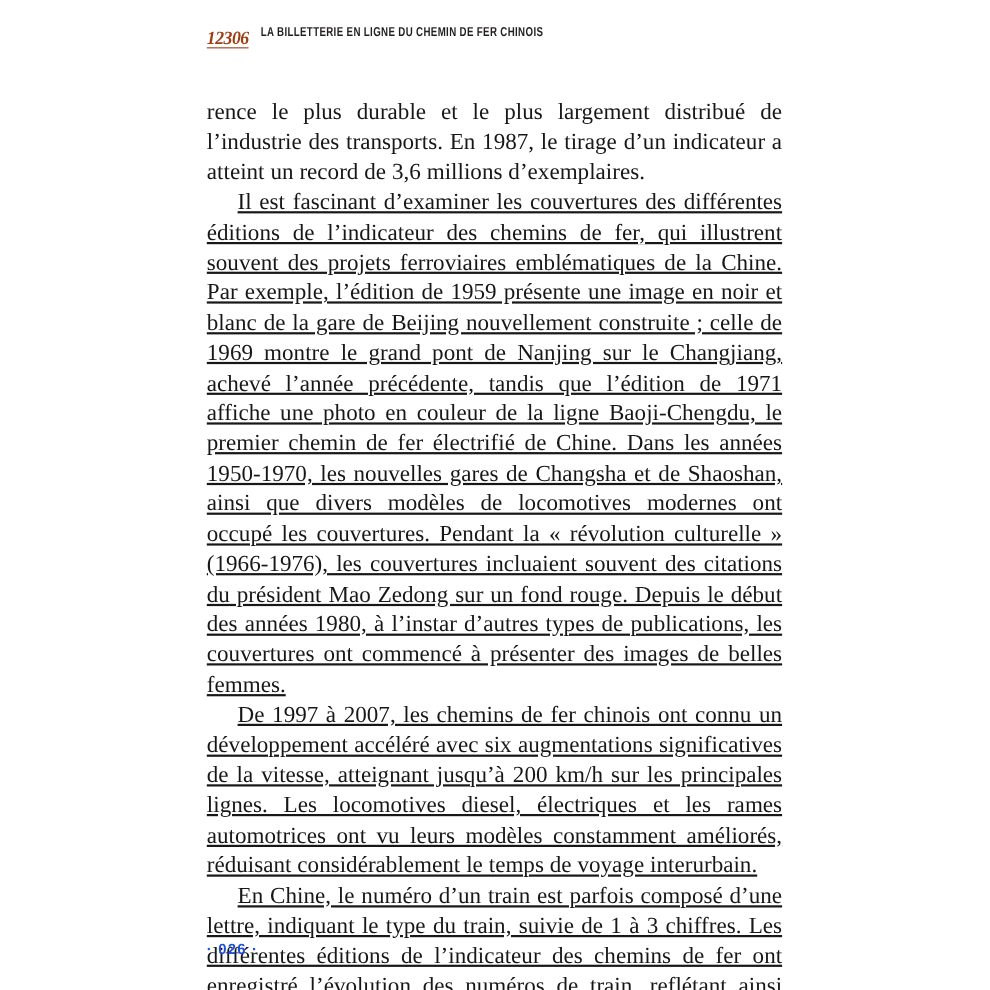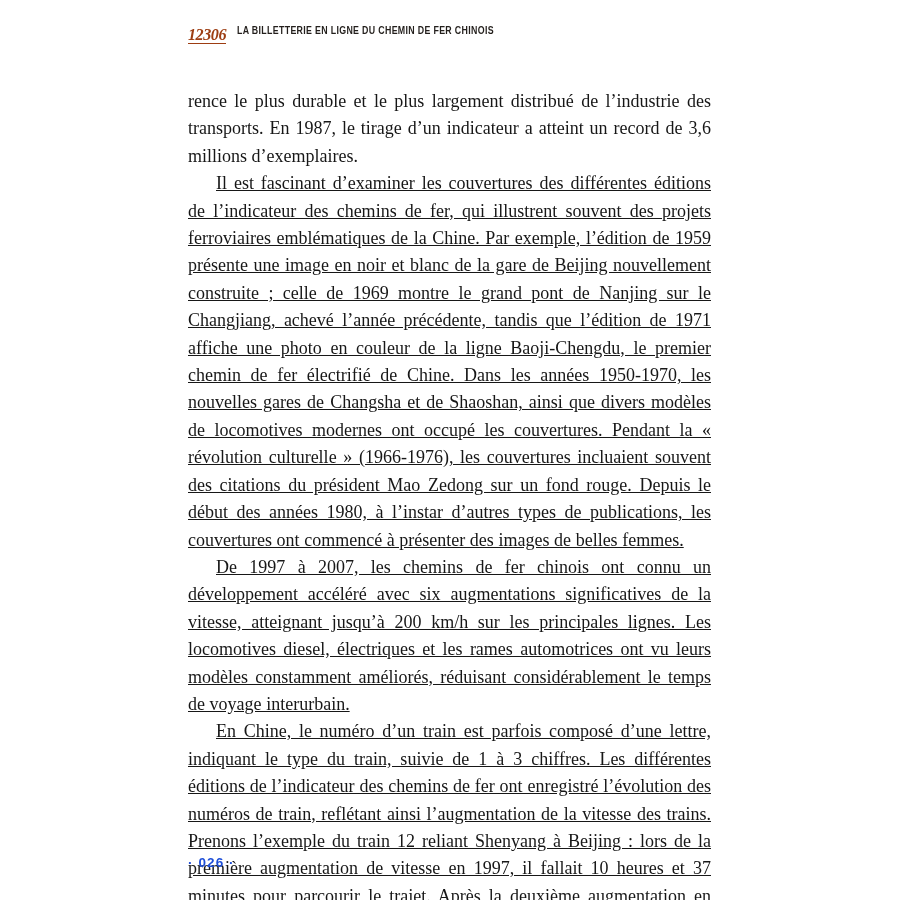--- a/index.html
+++ b/index.html
@@ -61,21 +61,21 @@
 
   
   .text-column {
     position: absolute;
     left: 188px;
     top: 88px;
     width: 523px;
   }
   .para {
     margin: 0;
-    font-size: 18px;
+    font-size: 21px;
     line-height: 27.4px;
     color: #171717;
     text-align: justify;
     text-justify: inter-word;
     hyphens: manual;
     -webkit-hyphens: manual;
     word-spacing: 0.1px;
   }
   .para.indent {
     text-indent: 28px;

